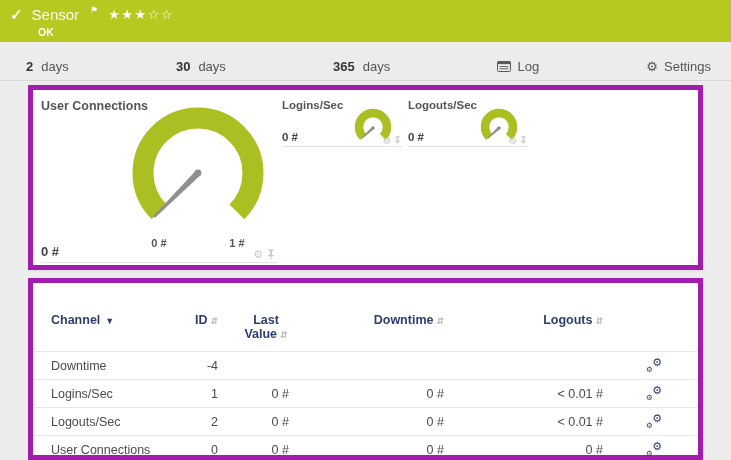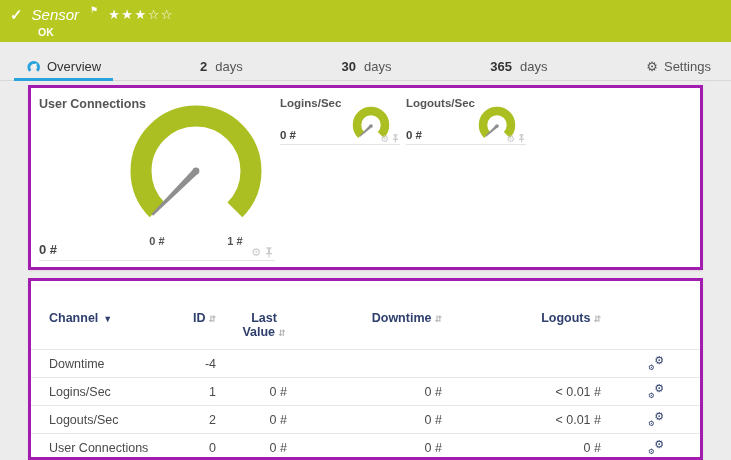--- a/index.html
+++ b/index.html
@@ -11,21 +11,21 @@
     -webkit-font-smoothing:antialiased;
   }
 
   
   .sensor-header{
     position:absolute; top:0; left:0; width:731px; height:42px;
     background:var(--status-green,#b7c821); color:#fff;
   }
   .header-line{ position:absolute; left:10px; top:6px; display:flex; align-items:baseline; white-space:nowrap; }
   .check{ font-size:15px; font-weight:bold; margin-right:9px; }
-  .kind{ font-style:italic; font-size:15px; margin-right:8px;text-align:right; }
+  .kind{ font-size:15px; margin-right:8px;text-align:right; }
   .sensor-title{ font-size:16.5px; font-weight:bold; letter-spacing:.2px; }
   .flag{ font-size:9px; position:relative; top:-7px; margin-left:3px; }
   .stars{ font-size:13px; margin-left:10px; letter-spacing:1.5px; position:relative; top:-1px; cursor:pointer; }
   .status-ok{ position:absolute; left:38px; top:26px; font-size:10.5px; font-weight:bold; }
 
   
   .tabbar{
     position:absolute; top:55px; left:0; width:731px; height:26px;
     display:flex; justify-content:space-between; padding:0 8px 0 14px;
     border-bottom:1px solid #d8d8d8; background:transparent;
@@ -36,21 +36,21 @@
     white-space:nowrap;
   }
   .tab.active{ border-bottom-color:var(--accent-blue,#2aa3dc); color:#333; }
   .tab .num{ font-weight:bold; color:#333; margin-right:2px; }
   .tab .ticon{ display:inline-flex; align-items:center; }
   .gear-glyph{ font-size:13px; color:#555; line-height:1; }
 
   
   .panel{
     position:absolute; left:28px; width:675px; background:#fff;
-    border:3px solid #a21caf; box-shadow:0 1px 2px rgba(0,0,0,.07);
+    border:5px solid #a21caf; box-shadow:0 1px 2px rgba(0,0,0,.07);
   }
   #gauges-panel{ top:85px; height:185px; }
   #table-panel{ top:278px; height:182px; }
 
   
   .gcell{ position:absolute; border-bottom:1px solid #e3e3e3; }
   .gtitle{ position:absolute; left:0; top:0; font-weight:bold; color:#555; }
   #primary-cell{ left:8px; top:9px; width:236px; height:164px; }
   #primary-cell .gtitle{ font-size:12.5px; }
   .big-gauge-svg{ position:absolute; left:82px; top:2px; }
@@ -91,40 +91,42 @@
   <div class="header-line">
     <span class="check">✓</span>
     <span class="kind">Sensor</span>
     <span class="flag">⚑</span>
     <span class="stars">★★★☆☆</span>
   </div>
   <div class="status-ok">OK</div>
 </div>
 
 <div class="tabbar">
-  <div class="tab active">
-    <span class="ticon">
-      <svg width="15" height="13" viewBox="0 0 15 13">
-        <path d="M4.3 10.7 A4.8 4.8 0 1 1 11.1 10.7" fill="none" stroke="var(--accent-blue,#2aa3dc)" stroke-width="3"></path>
-        <line x1="7.7" y1="7" x2="10.6" y2="3.6" stroke="#fff" stroke-width="1.4"></line>
-      </svg>
-    </span>
-    <span>Overview</span>
-  </div>
   <div class="tab">
     <span class="num">2</span>
     <span>days</span>
   </div>
   <div class="tab">
     <span class="num">30</span>
     <span>days</span>
   </div>
   <div class="tab">
     <span class="num">365</span>
     <span>days</span>
+  </div>
+  <div class="tab">
+    <span class="ticon">
+      <svg width="14" height="11" viewBox="0 0 14 11">
+        <rect x="0.5" y="0.5" width="13" height="10" rx="1" fill="none" stroke="#5a5a5a"></rect>
+        <rect x="0.5" y="0.5" width="13" height="2.6" fill="#5a5a5a"></rect>
+        <line x1="2.5" y1="5.6" x2="11.5" y2="5.6" stroke="#5a5a5a" stroke-width="0.9"></line>
+        <line x1="2.5" y1="7.8" x2="11.5" y2="7.8" stroke="#5a5a5a" stroke-width="0.9"></line>
+      </svg>
+    </span>
+    <span>Log</span>
   </div>
   <div class="tab">
     <span class="ticon gear-glyph">⚙</span>
     <span>Settings</span>
   </div>
 </div>
 
 <div class="panel" id="gauges-panel">
 
   <div class="gcell" id="primary-cell">

